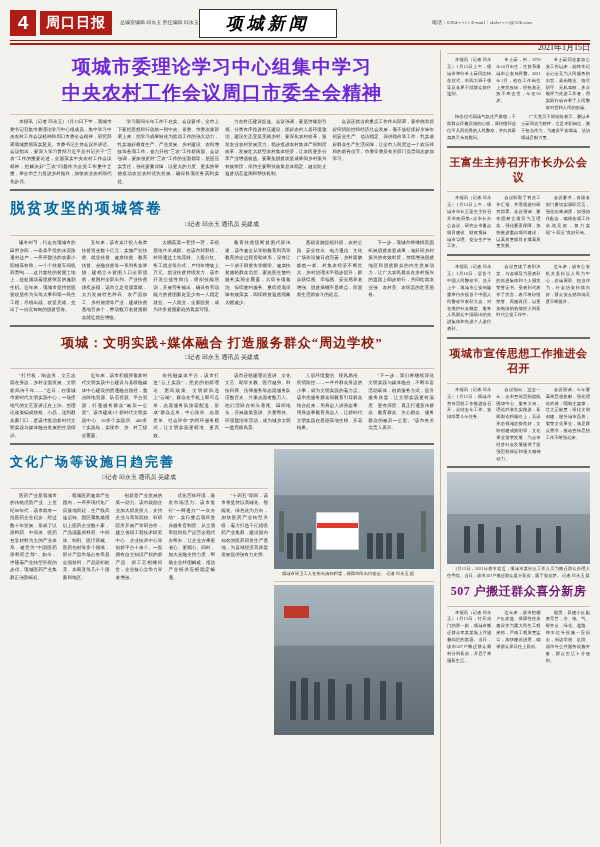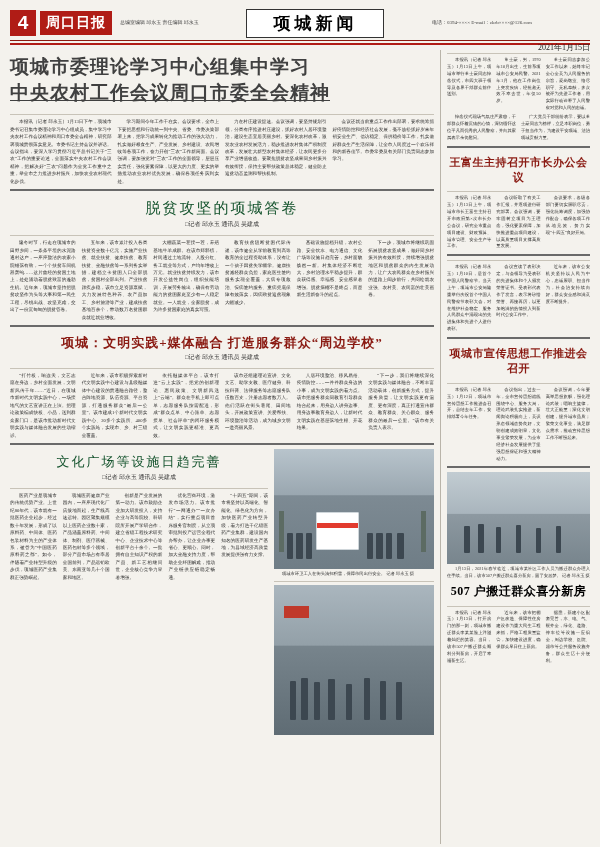--- a/index.html
+++ b/index.html
@@ -38,21 +38,21 @@
     padding:3px 6px;
     white-space:nowrap;
   }
   .mast-meta{
     font-size:5px;color:#444;
     margin-left:8px;line-height:1.5;
     white-space:nowrap;
   }
   .section-title{
     flex:1;
-    display:flex;align-items:center;justify-content:center;
+    display:flex;align-items:center;justify-content:flex-start;font-style:italic;
   }
   .section-title .box{
     border:1px solid #333;
     padding:2px 26px;
     font-size:17px;font-weight:bold;
     letter-spacing:4px;
     background:#fff;
   }
   .mast-right{
     font-size:5px;color:#444;text-align:right;line-height:1.6;
@@ -67,33 +67,34 @@
   
   .body{
     display:flex;
     margin-top:5px;
     height:794px;
   }
   .col-left{width:430px;padding-right:6px;box-sizing:border-box;}
   .col-right{width:150px;border-left:1px solid #b9b4a9;padding-left:6px;box-sizing:border-box;}
 
   .headline-main{
+    text-align:center;
     font-size:19px;font-weight:bold;
-    color:#404040;
+    color:#6d28d9;
     line-height:1.35;
     letter-spacing:1px;
     padding:4px 0 6px 0;
   }
   .headline-main .l2{display:block;text-decoration:underline;}
   .article-head2{
-    text-align:center;
-    font-size:15px;font-weight:normal;
+    text-align:left;
+    font-size:15px;font-weight:bold;
     letter-spacing:2px;
     padding:4px 0 2px 0;
-    color:#14532d;
+    color:#0369a1;
   }
   .byline{
     text-align:center;font-size:6px;color:#333;
     padding-bottom:3px;
   }
   .hr-thin{border-top:1px solid #c8c3b8;margin:3px 0;}
   .hr-dark{border-top:2px solid #6a6a6a;margin:4px 0;}
 
   .cols{
     display:flex;gap:6px;
@@ -112,21 +113,21 @@
     text-align:center;font-size:13px;font-weight:bold;
     letter-spacing:1px;padding:3px 0 1px 0;color:#111;
   }
   .kicker-red{color:#8a1a12;}
   
   .r-head{
     font-size:11px;font-weight:bold;color:#8a1a12;
     text-align:center;line-height:1.4;
     padding:3px 0 3px 0;letter-spacing:0.5px;
   }
-  .r-head.black{color:#000000;}
+  .r-head.black{color:#701a75;}
   .r-txt{
     font-size:4.3px;line-height:1.6;color:#2b2b2b;
     text-align:justify;word-break:break-all;text-indent:8px;
   }
   .r-cols{display:flex;gap:5px;}
   .r-cols .c{flex:1;}
   
   .photo{
     position:relative;
     background:#8e9aa3;

